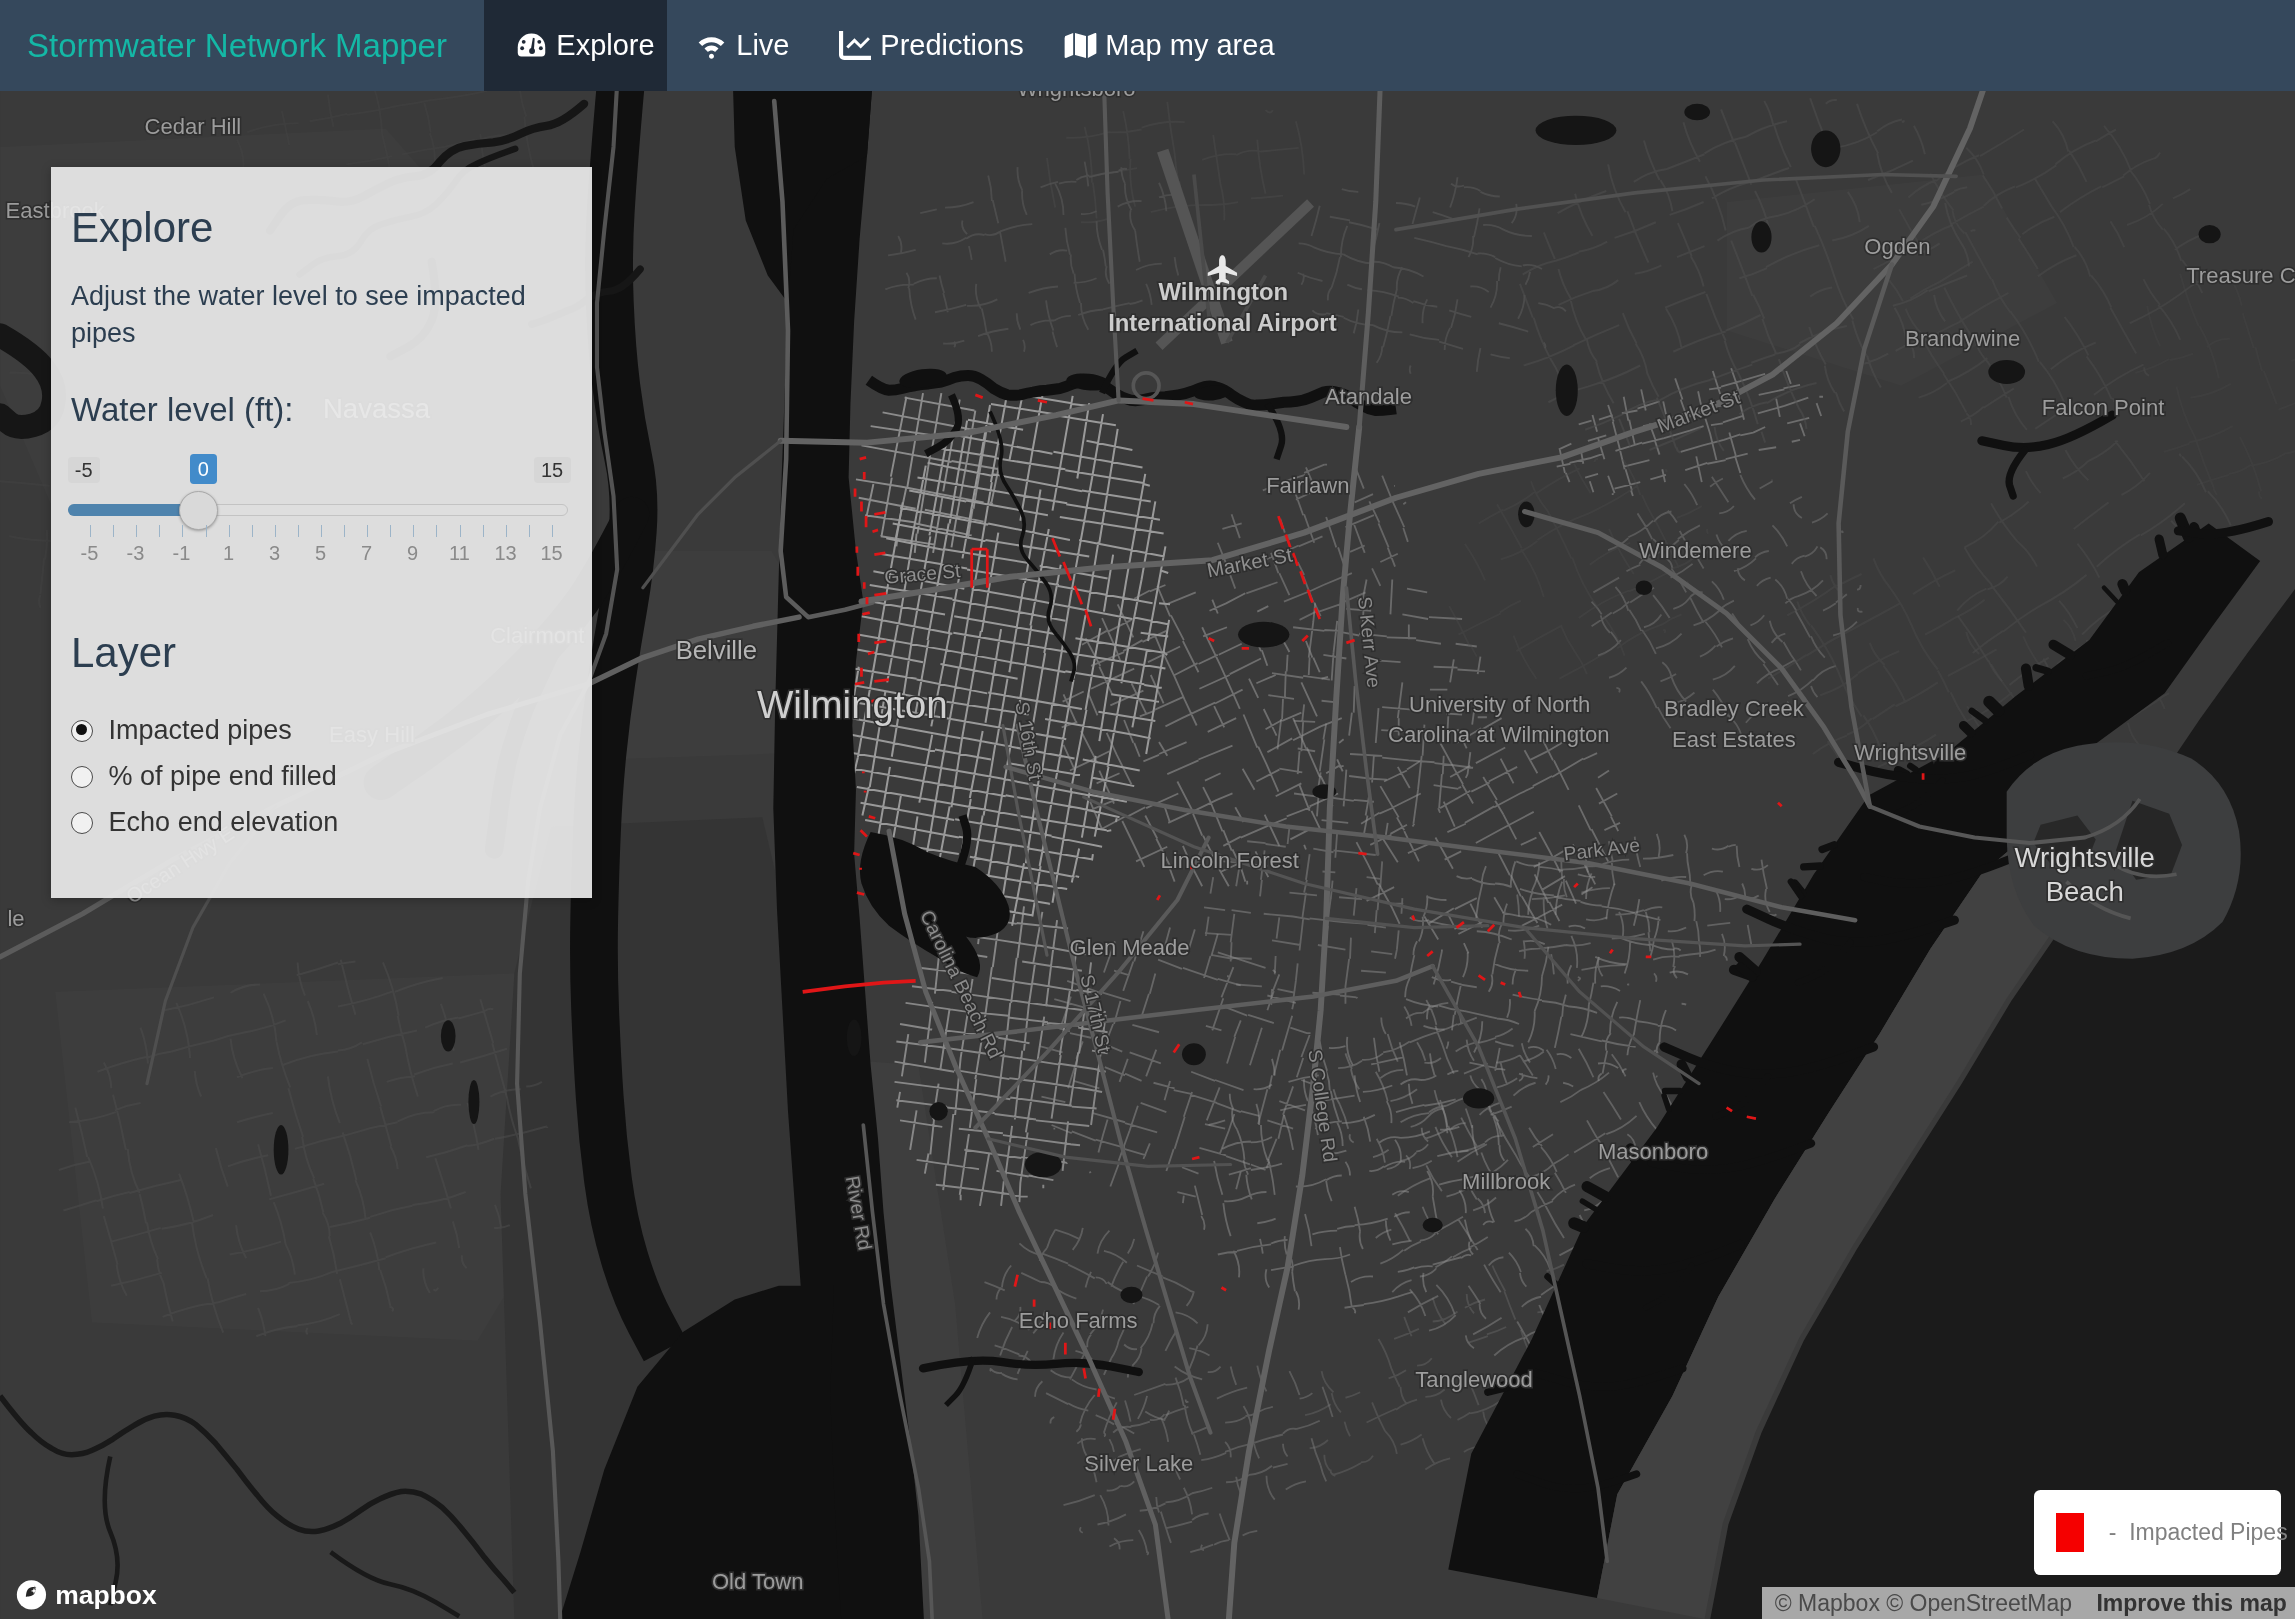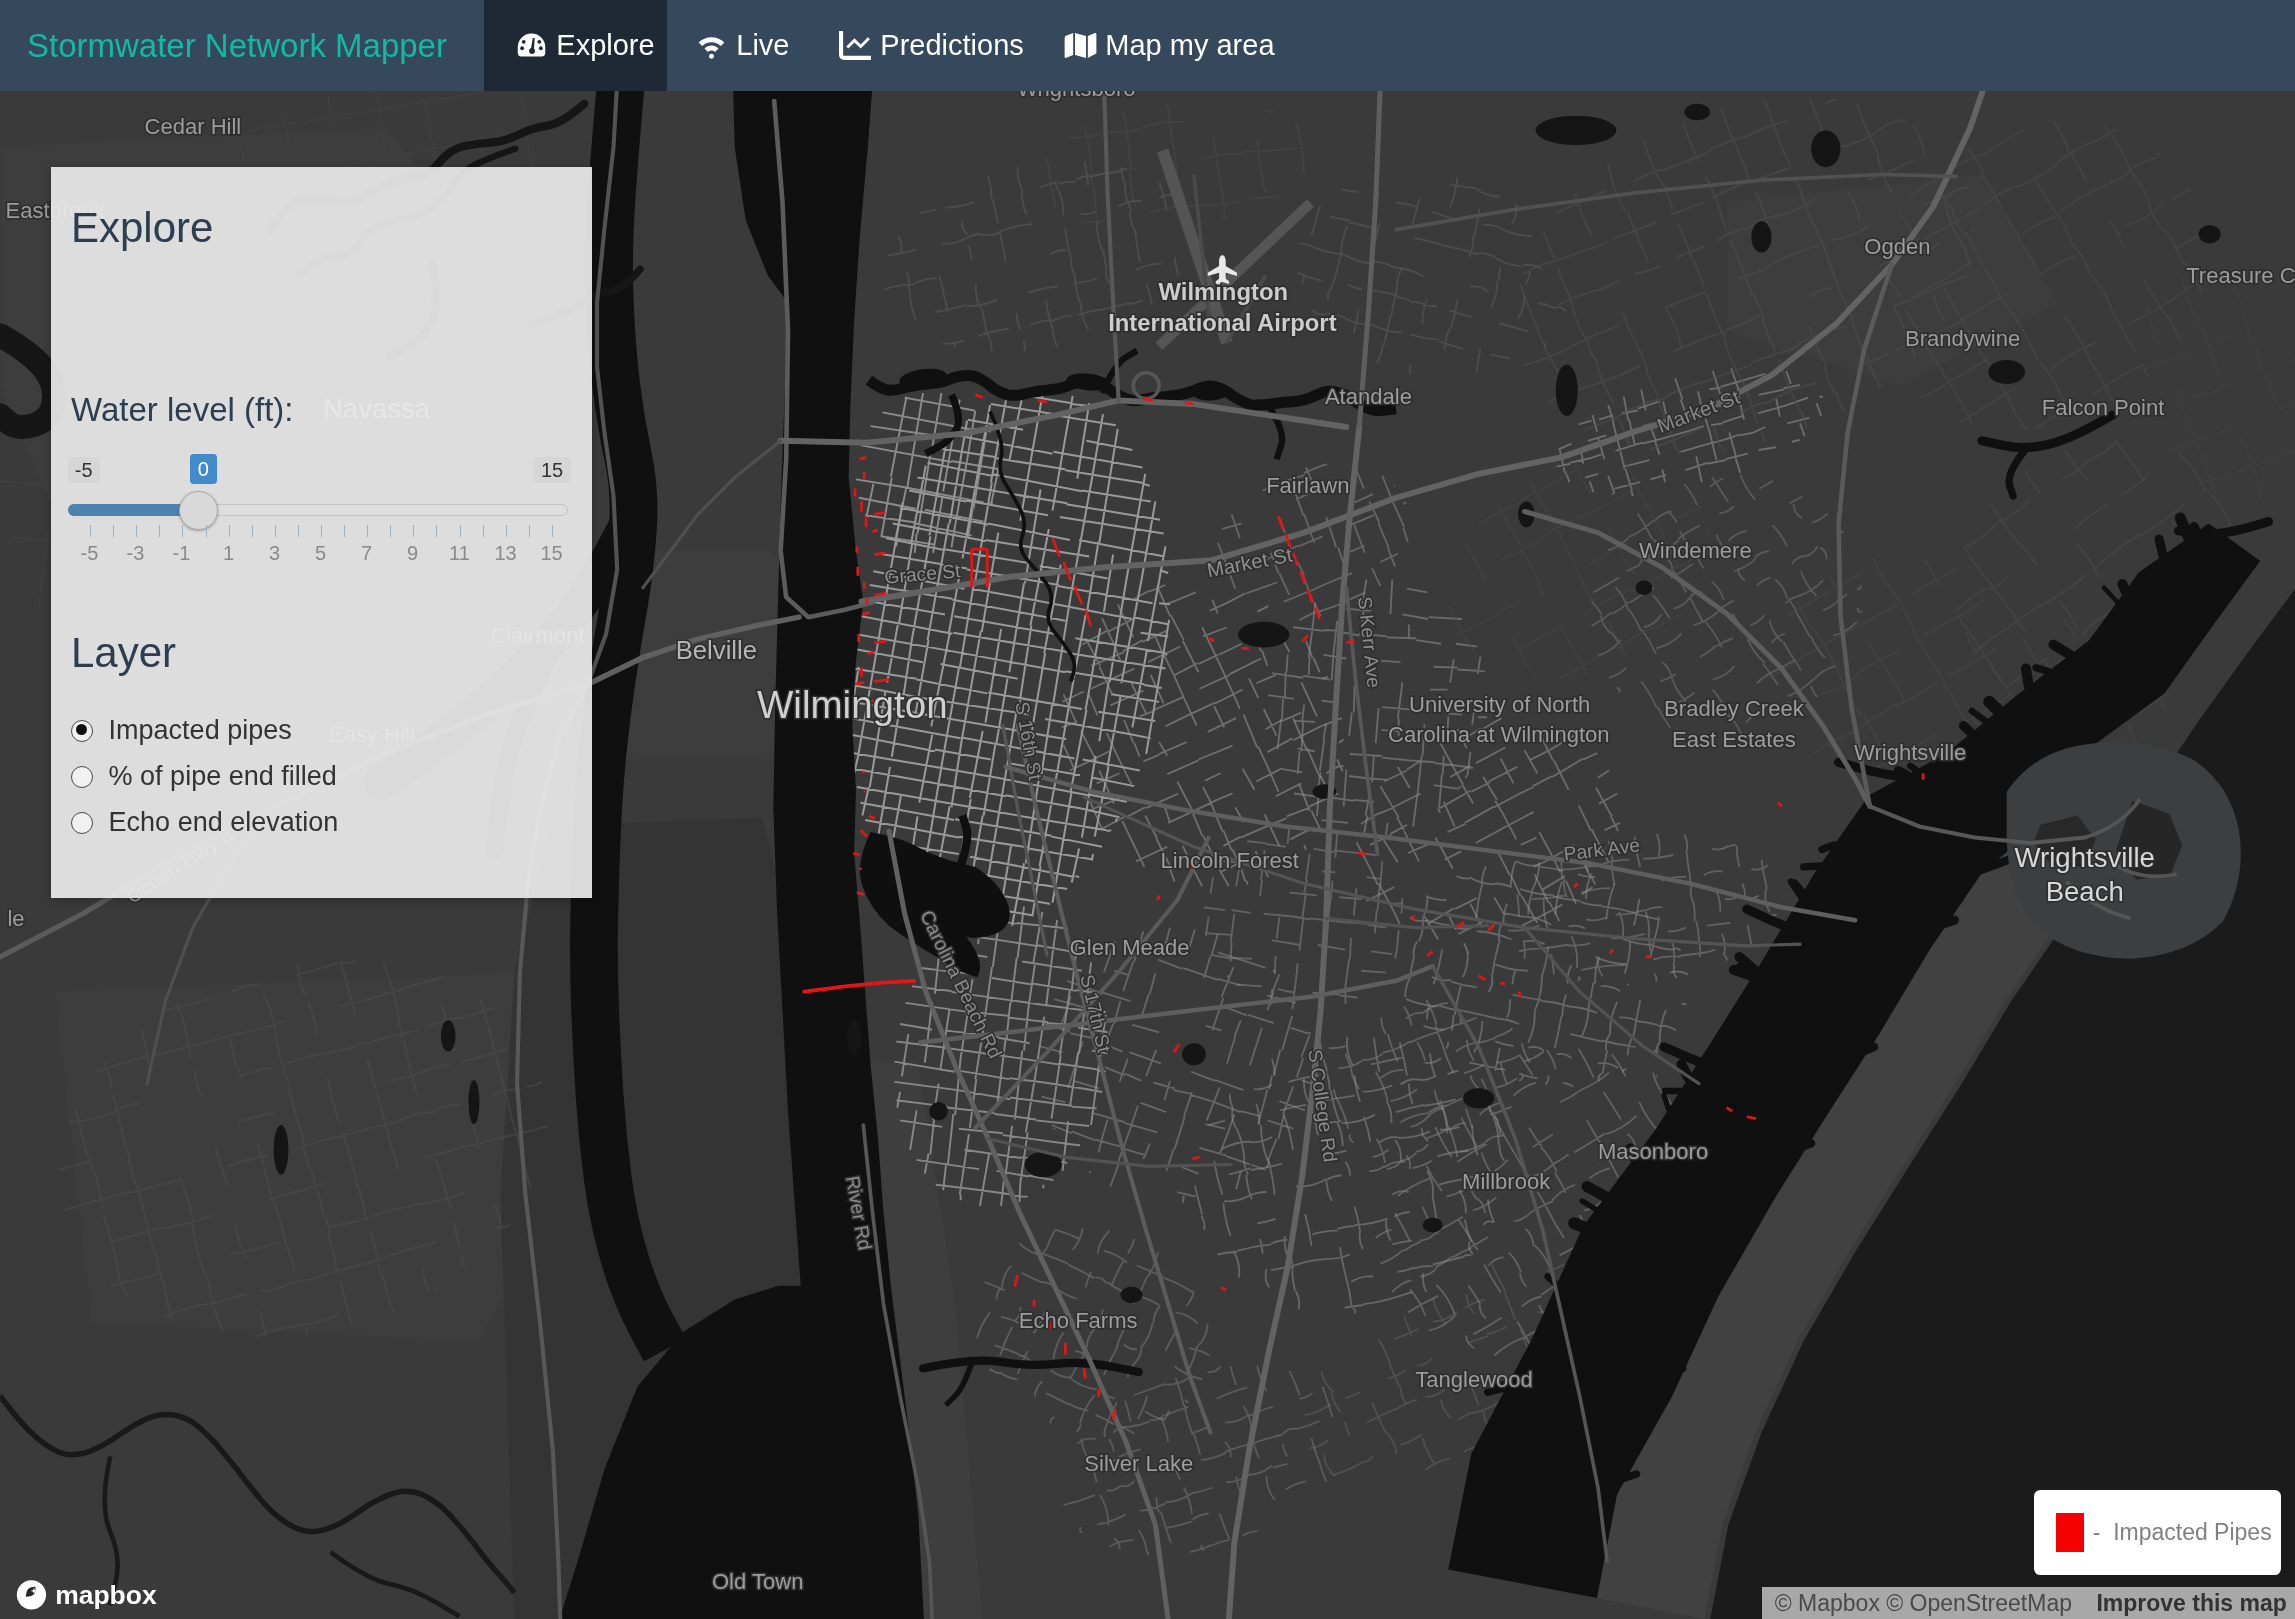--- a/index.html
+++ b/index.html
@@ -47,21 +47,21 @@
           position:absolute; white-space:nowrap; }
   .rcirc { width:22px; height:22px; border-radius:50%; border:1.8px solid #4a4a4a;
            background:rgba(255,255,255,0.6); position:relative !important; flex:none; }
   .rcirc.sel::after { content:""; position:absolute; left:3.7px; top:3.7px; width:11px;
            height:11px; border-radius:50%; background:#111; }
   .rrow span { font-size:27px; color:#333; position:static; }
 
   
   #legend { position:absolute; left:2034px; top:1490px; width:247px; height:85px;
             background:#ffffff; border-radius:6.4px; z-index:40;
-            display:flex; align-items:center; white-space:nowrap; }
+            display:flex; align-items:center; white-space:nowrap;gap:16px; }
   #legend .sq { width:27.5px; height:39px; background:#f50000; margin-left:22px; flex:none; }
   #legend .txt { font-size:23px; color:#808080; margin-left:9.2px; }
 
   
   #attrib { position:absolute; right:0; top:1587px; height:33px; z-index:40;
             background:rgba(255,255,255,0.62); color:#4a4a4a; font-size:23px;
             line-height:33px; padding:0 9.2px 0 13px; white-space:nowrap; }
   #attrib b { color:#333;margin-left:18px; }
 
   
@@ -330,20 +330,21 @@
     <div class="nav-item" style="left:839px;">
       <svg class="nav-icon" viewBox="0 0 512 512" fill="#fff">
           <path d="M64 400c0 8.8 7.2 16 16 16h416v64H80c-44.2 0-80-35.8-80-80V32h64v368zm416-240L336 304l-96-96-96 96-32-32 128-128 96 96 112-112 32 32z"></path>
         </svg>
       <span>Predictions</span>
     </div>
   </div>
 
   <div id="panel">
     <div id="p-h1">Explore</div>
+    <div id="p-desc">Adjust the water level to see impacted pipes</div>
     <div id="p-wl">Water level (ft):</div>
     <div id="slider">
       <span class="chip" style="left:0px;">-5</span>
       <span class="chip blue" style="left:122px;">0</span>
       <span class="chip" style="right:0px;">15</span>
       <div id="track"></div>
       <div id="trackfill"></div>
       <div id="handle"></div>
       <div class="tick" style="left:22px;"></div>
         <div class="ticklab" style="left:22px;">-5</div>

